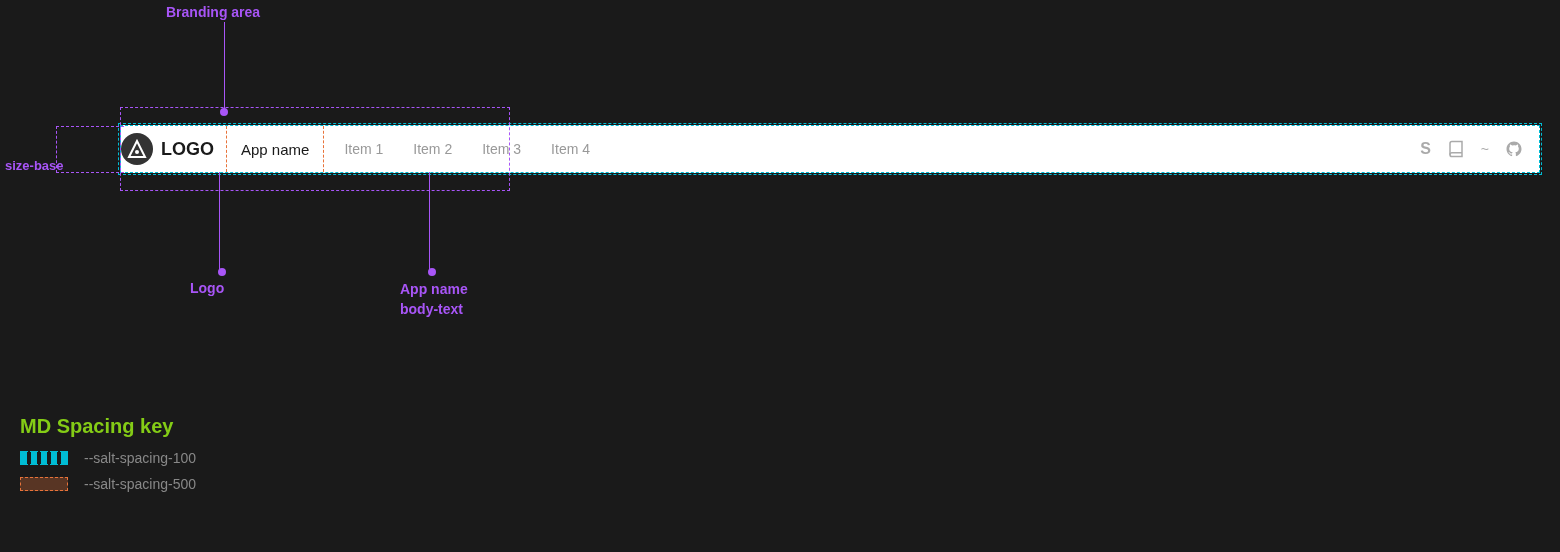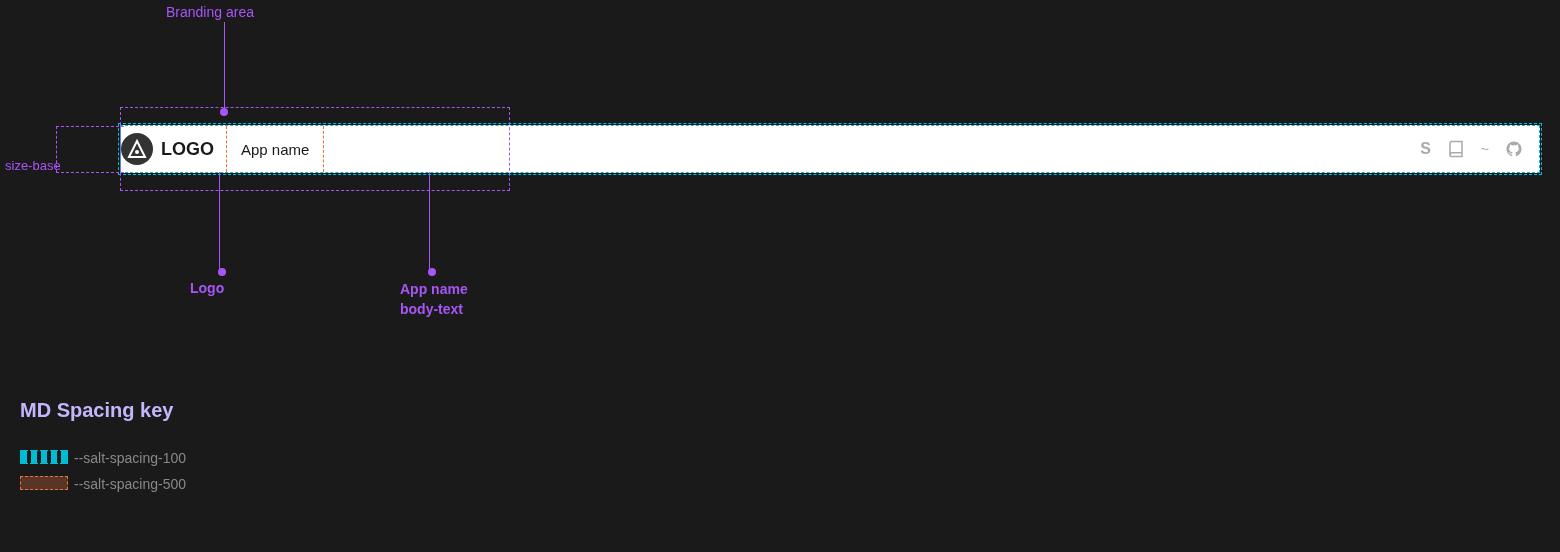--- a/index.html
+++ b/index.html
@@ -10,21 +10,21 @@
       height: 552px;
       position: relative;
       overflow: hidden;
     }
 
     
     .annotation-label {
       position: absolute;
       color: #a855f7;
       font-size: 14px;
-      font-weight: 400;
+      font-weight: 700;
       pointer-events: none;
     }
     .annotation-dot {
       position: absolute;
       width: 8px;
       height: 8px;
       background: #a855f7;
       border-radius: 50%;
       pointer-events: none;
     }
@@ -128,29 +128,30 @@
     }
 
     
     .spacing-key {
       position: absolute;
       bottom: 50px;
       left: 20px;
     }
 
     .spacing-key-title {
-      color: #c4b5fd;
+      color: #84cc16;
       font-size: 20px;
       font-weight: 600;
-      margin-bottom: 28px;
+      margin-bottom: 12px;
     }
 
     .spacing-key-item {
       display: flex;
-      gap: 6px;
+      align-items: center;
+      gap: 16px;
       margin-bottom: 10px;
     }
 
     .spacing-swatch-cyan {
       width: 48px;
       height: 14px;
       background: repeating-linear-gradient(
         90deg,
         #00bcd4 0px, #00bcd4 6px,
         transparent 6px, transparent 10px
@@ -199,20 +200,26 @@
         <circle cx="10" cy="13" r="2" fill="white"></circle>
       </svg>
     </div>
     <span class="logo-text">LOGO</span>
   </div>
 
   <div class="app-name">
     <span>App name</span>
   </div>
 
+  <div class="navbar-nav">
+    <span class="nav-item">Item 1</span>
+    <span class="nav-item">Item 2</span>
+    <span class="nav-item">Item 3</span>
+    <span class="nav-item">Item 4</span>
+  </div>
 
   <div class="navbar-actions">
     <span class="action-icon" style="font-weight:700; font-size:16px;">S</span>
     <span class="action-icon">
       <svg width="18" height="18" viewBox="0 0 24 24" fill="none" stroke="#aaa" stroke-width="2">
         <path d="M4 19.5A2.5 2.5 0 0 1 6.5 17H20"></path>
         <path d="M6.5 2H20v20H6.5A2.5 2.5 0 0 1 4 19.5v-15A2.5 2.5 0 0 1 6.5 2z"></path>
       </svg>
     </span>
     <span class="action-icon" style="font-size:14px;">~</span>

